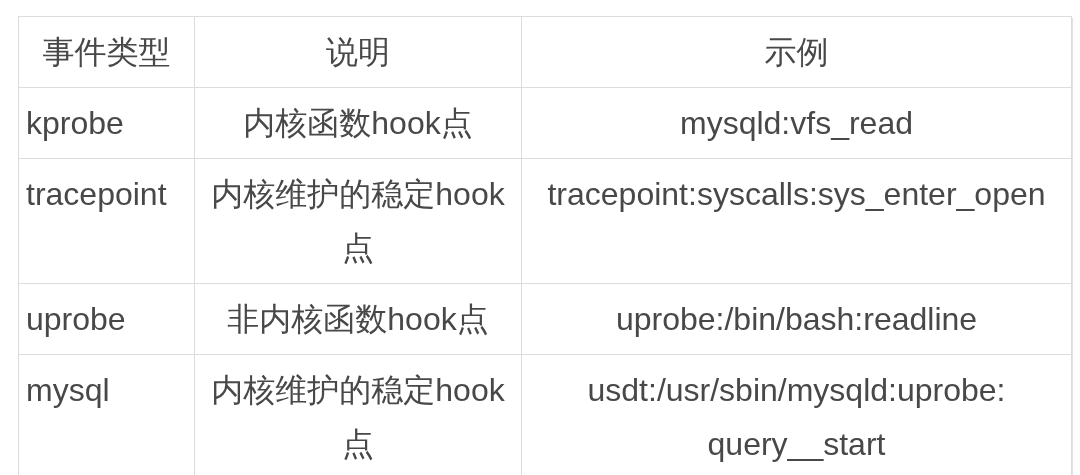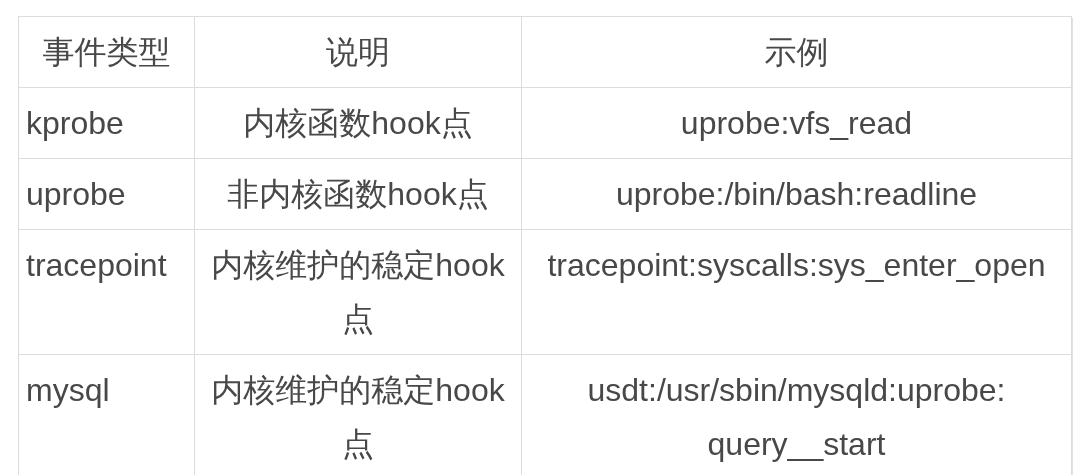--- a/index.html
+++ b/index.html
@@ -62,31 +62,31 @@
       <tr>
         <th>事件类型</th>
         <th>说明</th>
         <th>示例</th>
       </tr>
     </thead>
     <tbody>
       <tr>
         <td class="center">kprobe</td>
         <td class="left">内核函数hook点</td>
-        <td class="left">uprobe:​vfs_read</td>
+        <td class="left">mysqld:​vfs_read</td>
+      </tr>
+      <tr>
+        <td class="center">tracepoint</td>
+        <td class="left">内核维护的稳定hook点</td>
+        <td class="left">tracepoint:​syscalls:​sys_enter_open</td>
       </tr>
       <tr>
         <td class="center">uprobe</td>
         <td class="left">非内核函数hook点</td>
         <td class="left">uprobe:​/bin/bash:​readline</td>
-      </tr>
-      <tr>
-        <td class="center">tracepoint</td>
-        <td class="left">内核维护的稳定hook点</td>
-        <td class="left">tracepoint:​syscalls:​sys_enter_open</td>
       </tr>
       <tr>
         <td class="center">mysql</td>
         <td class="left">内核维护的稳定hook点</td>
         <td class="left">usdt:​/usr/sbin/mysqld:​uprobe:​query__start</td>
       </tr>
     </tbody>
   </table>
 </div>
 

